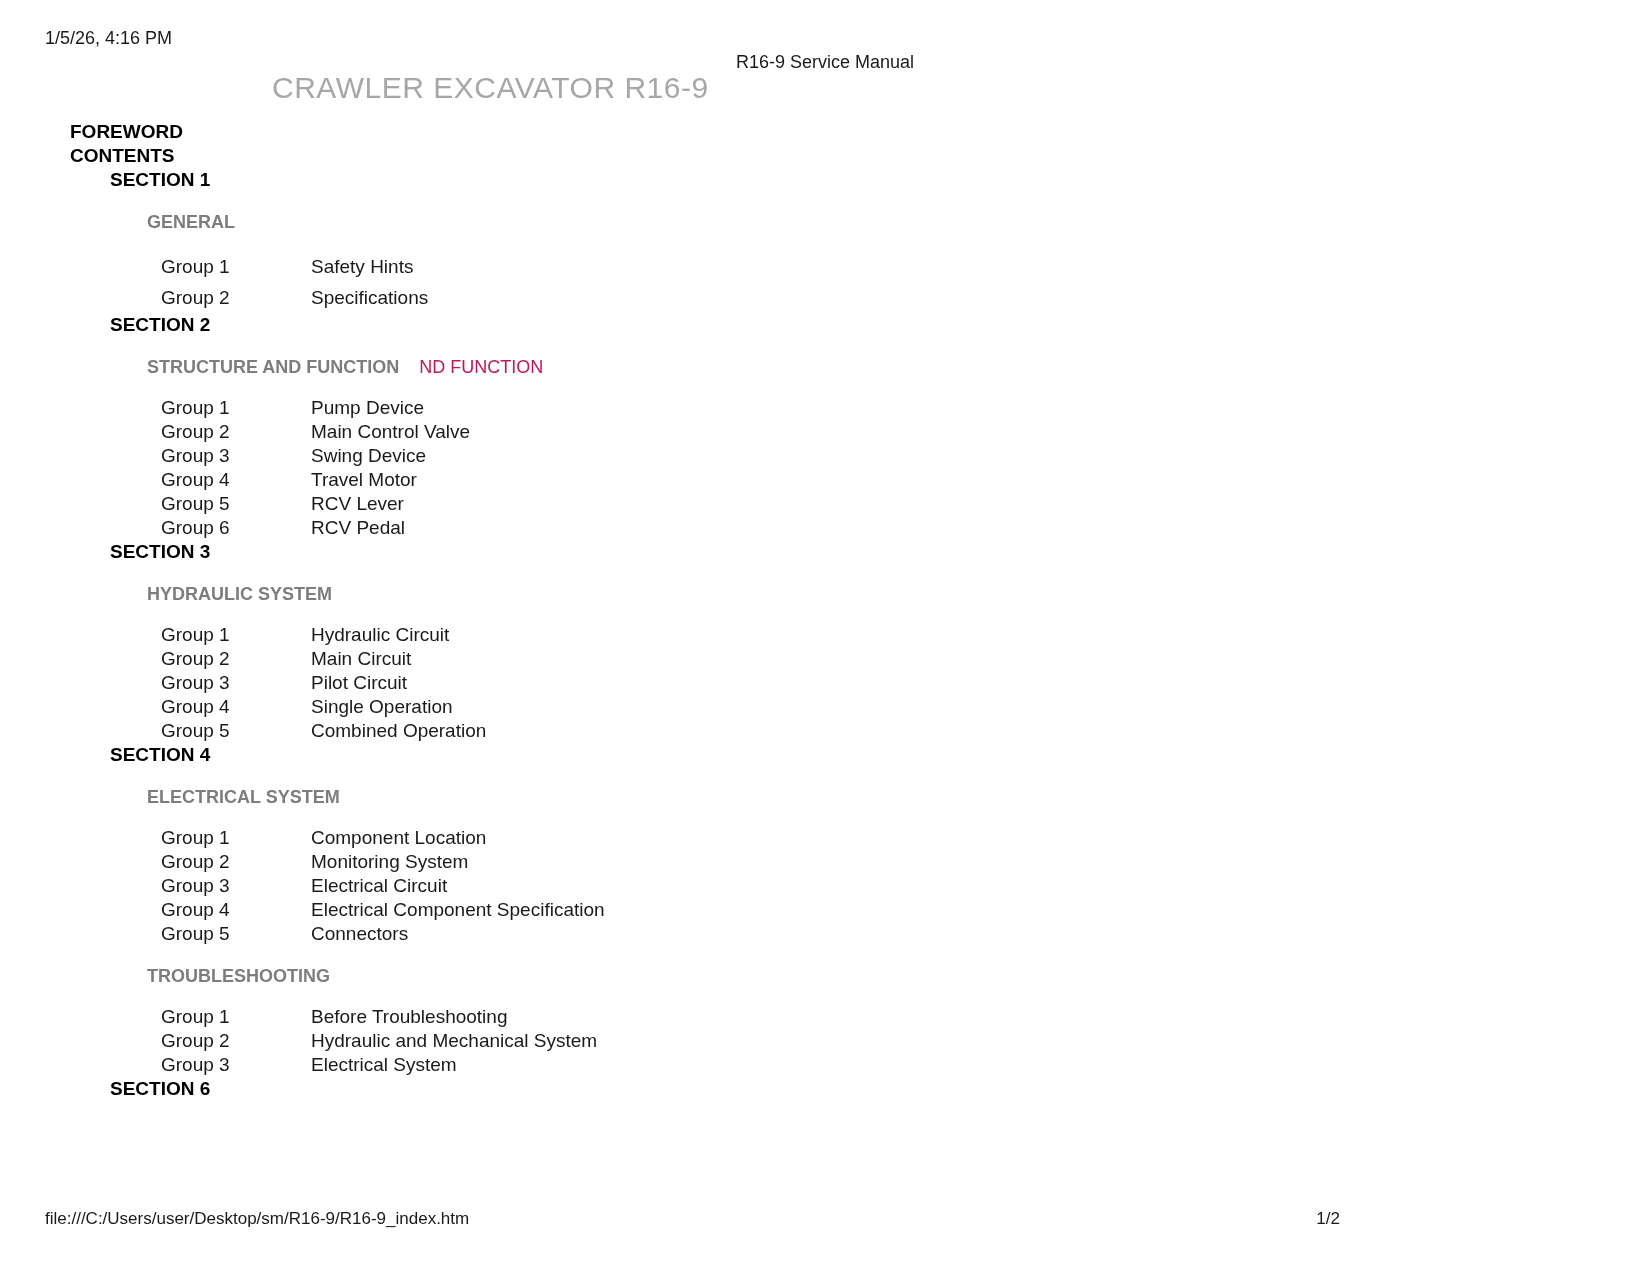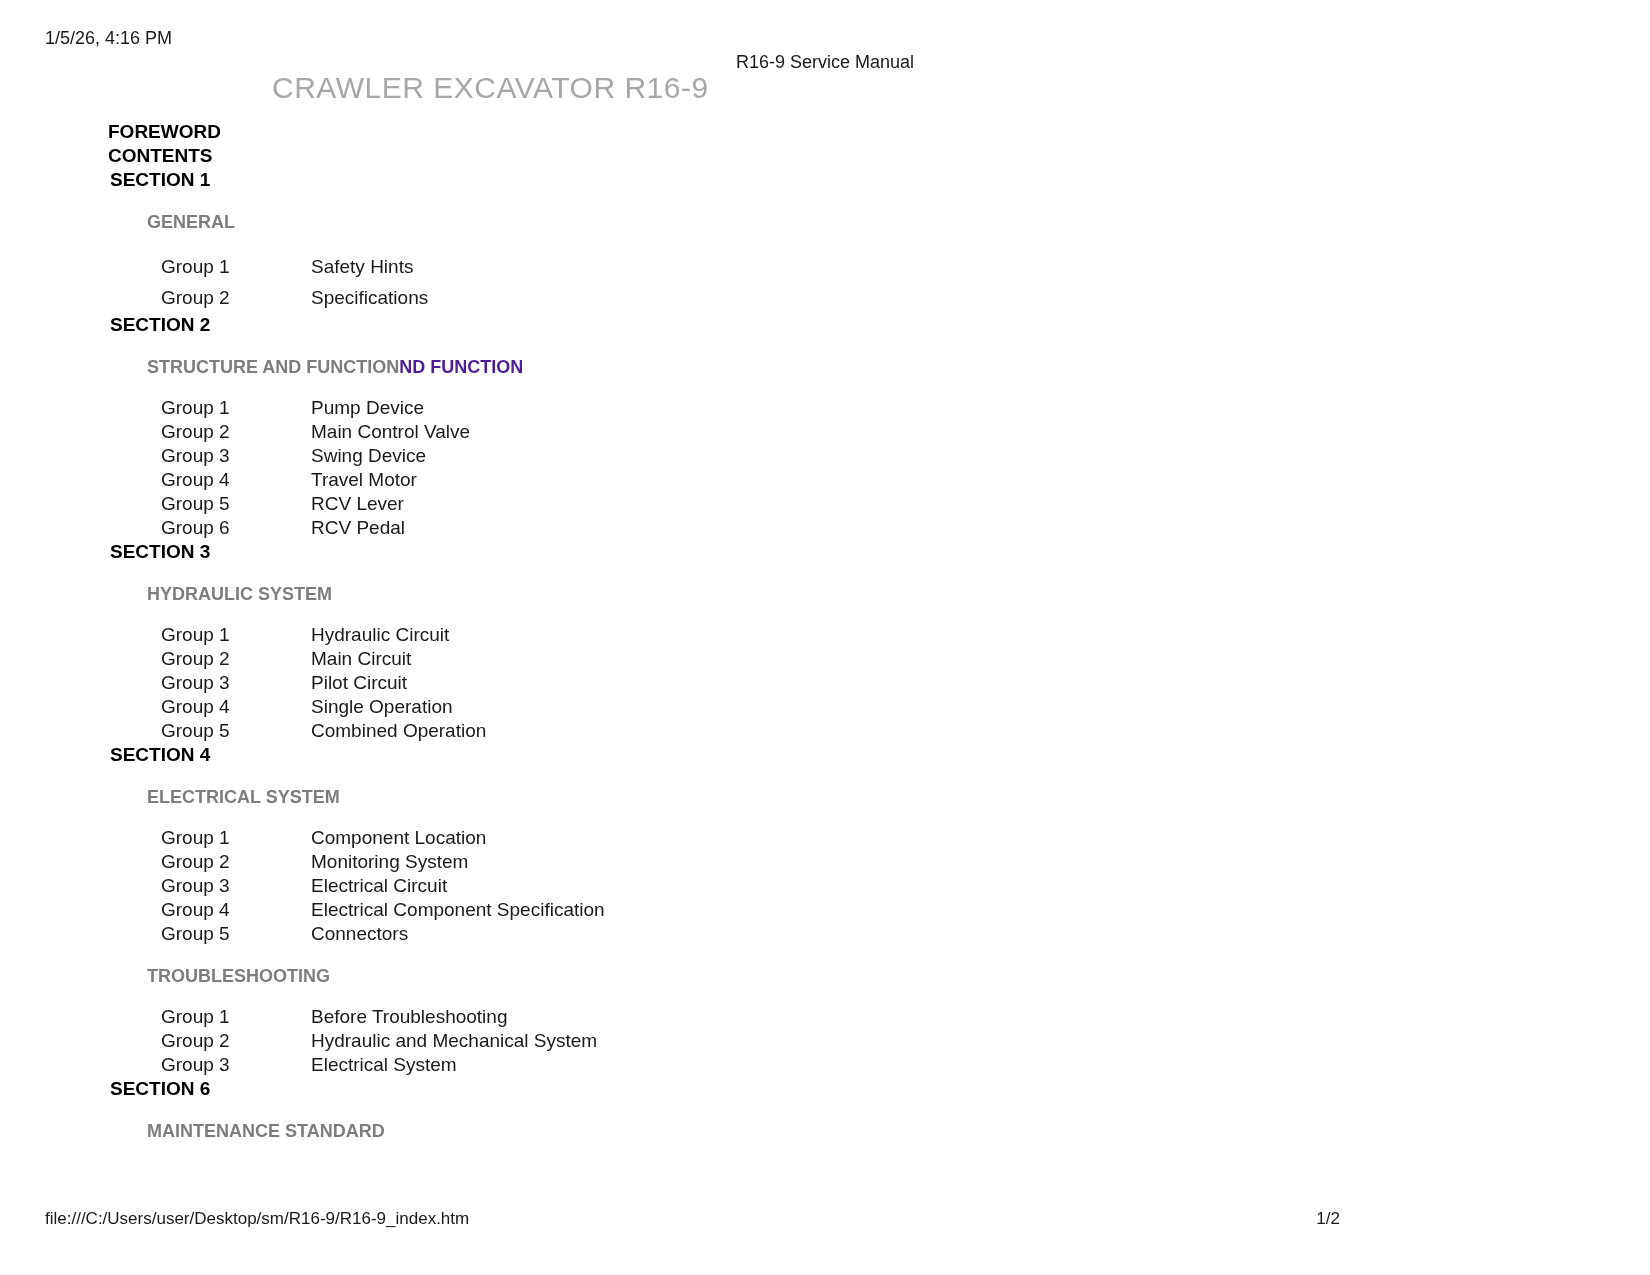--- a/index.html
+++ b/index.html
@@ -67,21 +67,20 @@
   }
 
   .lbl-foreword,
   .lbl-contents {
     font-size: 19px;
     font-weight: bold;
     color: #000;
     line-height: 24px;
     padding-left: 70px;
     white-space: nowrap;
-    margin-left: 38px;
   }
 
   .section-block { }
 
   .section-title {
     font-size: 19px;
     font-weight: bold;
     color: #000;
     line-height: 24px;
     padding-left: 110px;
@@ -91,22 +90,23 @@
   .section-heading {
     font-size: 18px;
     font-weight: bold;
     color: #7d7d7d;
     line-height: 22px;
     padding-left: 147px;
     margin-top: 19px;
     white-space: nowrap;
   }
   .section-heading .ghost {
-    color: #4c1d95;
-    font-weight: 700;
+    color: #be185d;
+    font-weight: 400;
+    padding-left: 20px;
   }
 
   .groups {
     margin-top: 18px;
   }
   .groups.loose { margin-top: 18px; }
 
   .group-row {
     display: block;
     position: relative;
@@ -277,21 +277,20 @@
               <span class="g-name">Hydraulic and Mechanical System</span>
             </div>
             <div class="group-row">
               <span class="g-num">Group 3</span>
               <span class="g-name">Electrical System</span>
             </div>
           </div>
         </div>
         <div class="section-block">
           <div class="section-title">SECTION 6</div>
-          <div class="section-heading"><span>MAINTENANCE STANDARD</span></div>
         </div>
       </div>
   </div>
 
 </div>
 
 <div class="print-footer">
   <span class="pf-url">file:///C:/Users/user/Desktop/sm/R16-9/R16-9_index.htm</span>
   <span class="pf-page">1/2</span>
 </div>

